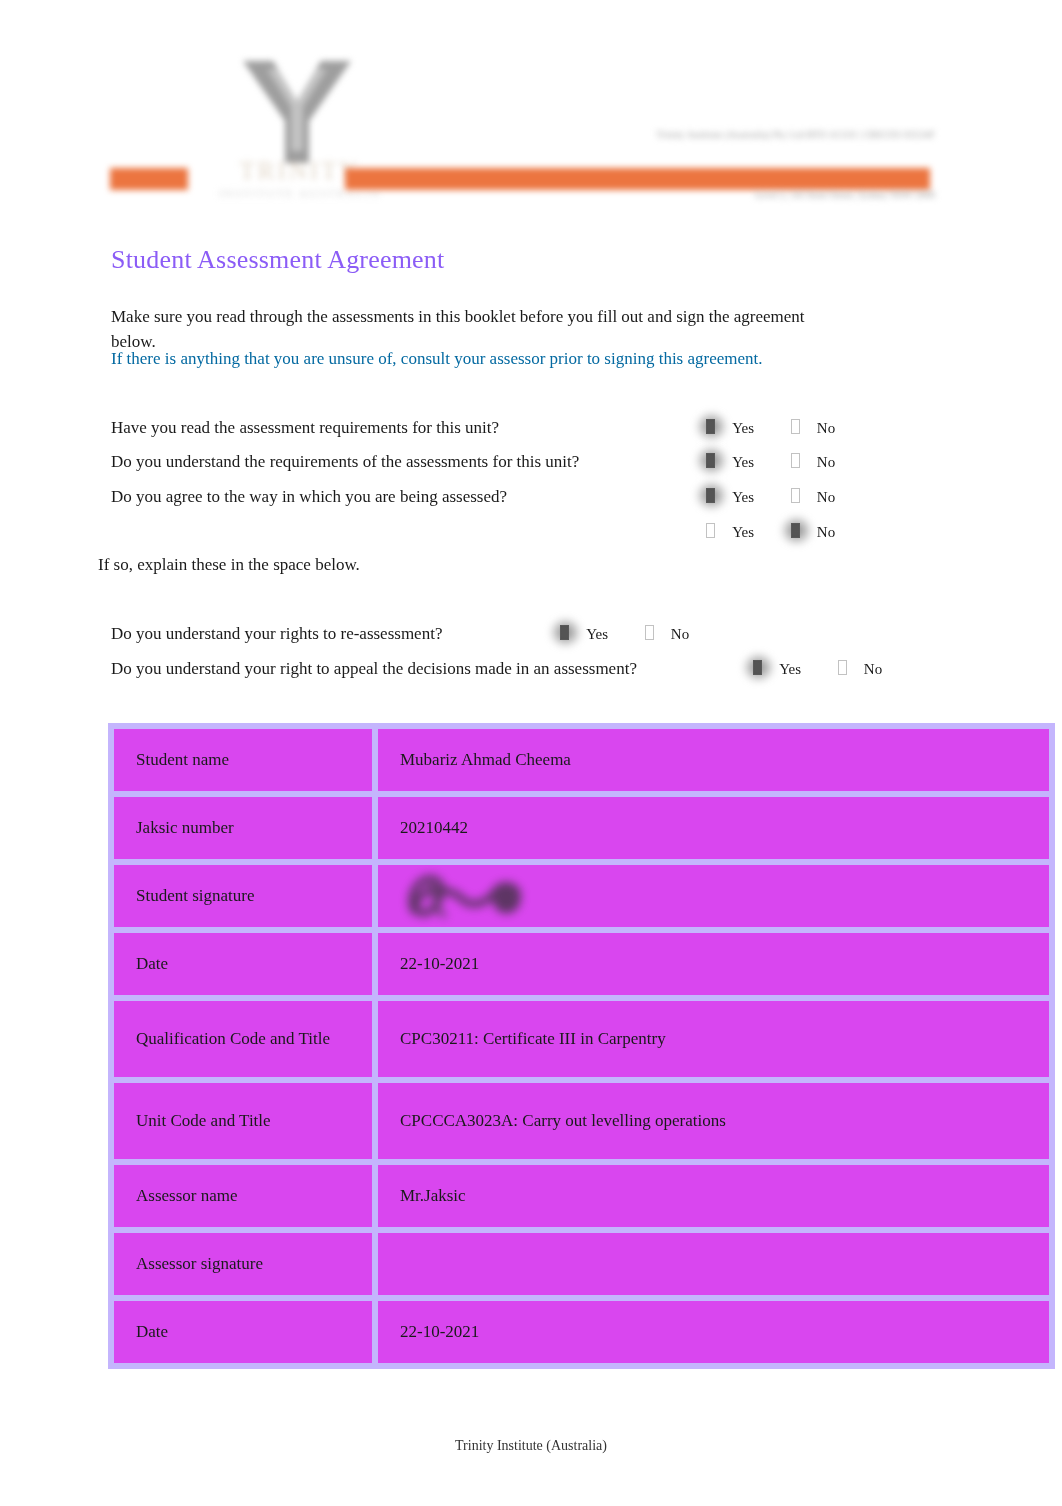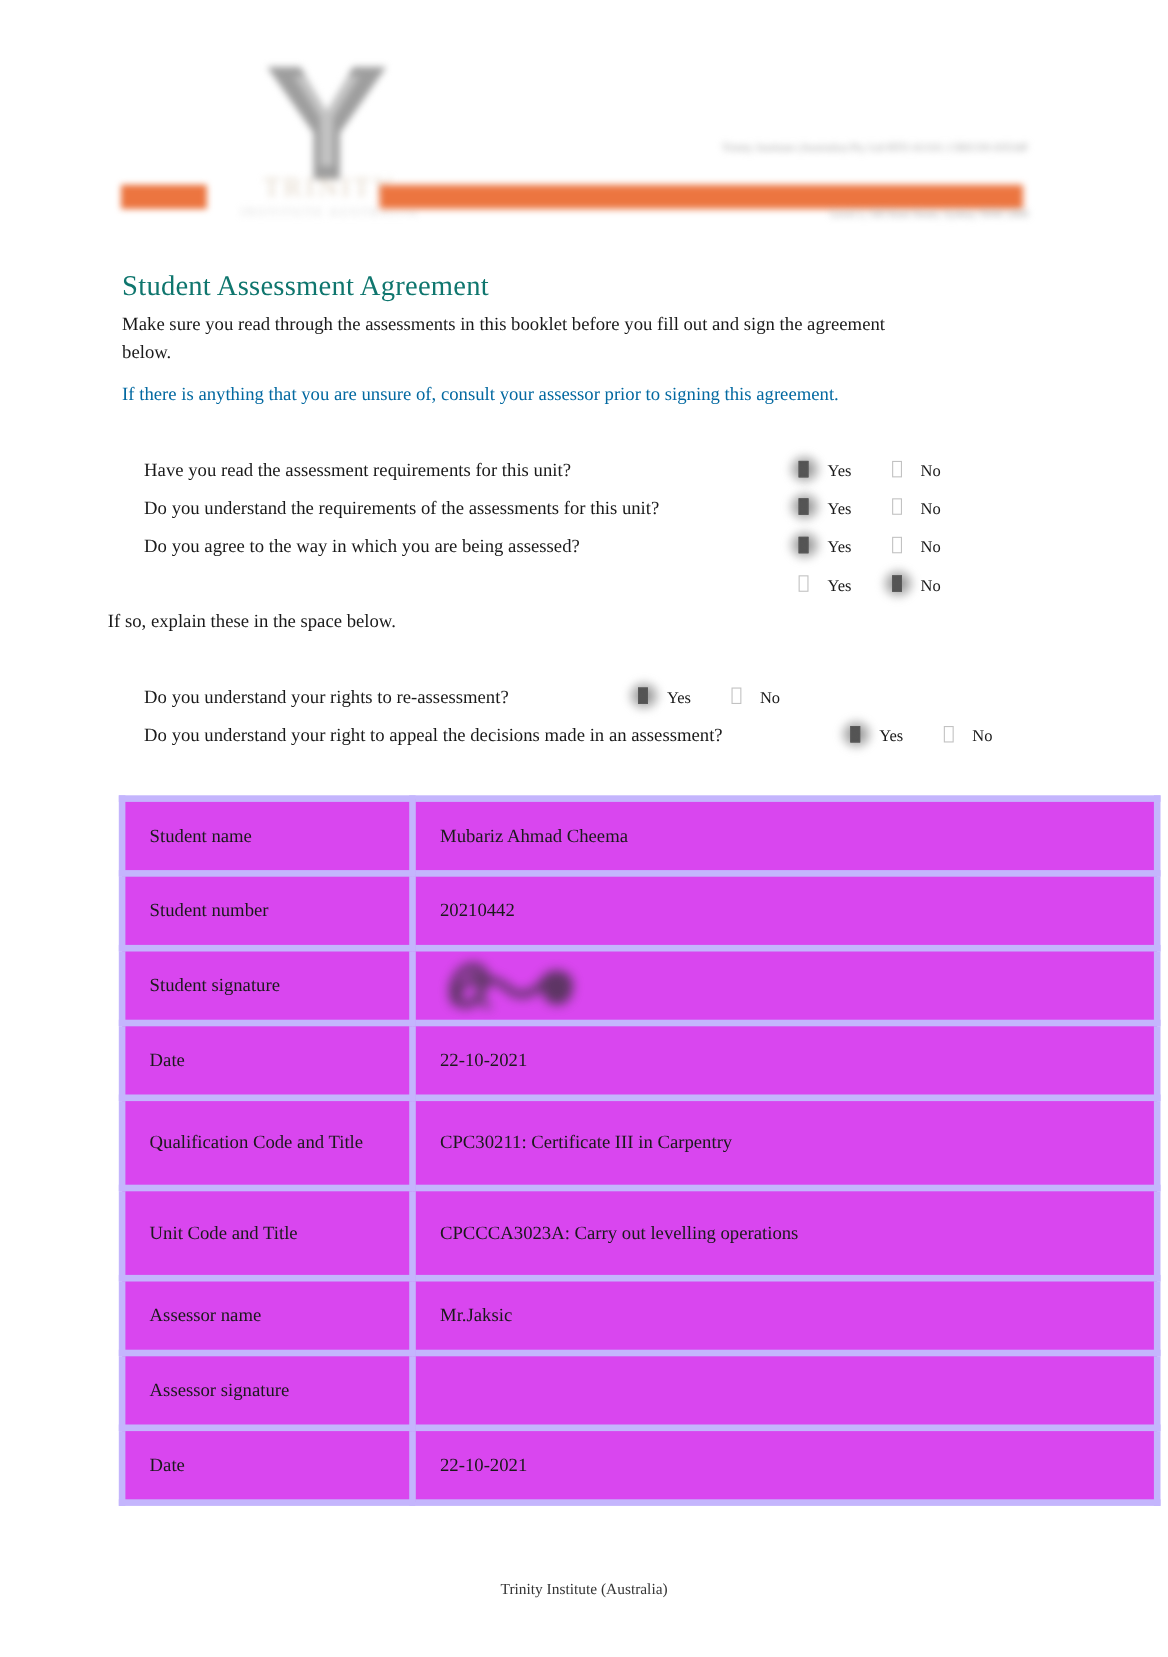--- a/index.html
+++ b/index.html
@@ -117,26 +117,26 @@
 
   
   .doc-title {
     position: absolute;
     left: 111px;
     top: 245px;
     font-size: 26px;
     font-weight: normal;
     letter-spacing: .2px;
     margin: 0;
-    color: #0f766e;
+    color: #8b5cf6;
   }
   .intro-1 {
     position: absolute;
     left: 111px;
-    top: 282px;
+    top: 304px;
     width: 740px;
     font-size: 17px;
     line-height: 25px;
     color: #1a1a1a;
   }
   .intro-2 {
     position: absolute;
     left: 111px;
     top: 346px;
     width: 760px;
@@ -145,21 +145,20 @@
     color: #0369a1;
   }
 
   
   .q-row {
     position: absolute;
     font-size: 17px;
     line-height: 24px;
     color: #1a1a1a;
     white-space: nowrap;
-    margin-left: 20px;
   }
   .q-text { display: inline-block; }
 
   .opt-group { display: inline-block; white-space: nowrap; }
   .chk {
     display: inline-block;
     width: 13px;
     height: 17px;
     vertical-align: -3px;
     position: relative;
@@ -372,21 +371,21 @@
     </span>
   </div>
 
   <table class="info-table">
     <tbody>
       <tr class="row-h-std">
         <td class="label">Student name</td>
         <td class="value">Mubariz Ahmad Cheema</td>
       </tr>
       <tr class="row-h-std">
-        <td class="label">Student number</td>
+        <td class="label">Jaksic number</td>
         <td class="value">20210442</td>
       </tr>
       <tr class="row-h-sig">
         <td class="label">Student signature</td>
         <td class="value">
           <span class="sig-blob">
             <svg width="150" height="60" viewBox="0 0 150 60">
               <path d="M14 46 C6 30 20 10 34 14 C48 18 40 44 26 48 C16 51 12 38 22 30
                        C34 20 54 26 62 34 C70 42 84 40 92 30 C100 20 112 22 116 30
                        C120 38 112 48 102 44 C94 41 96 30 104 28" fill="none" stroke="#2f2f2f" stroke-width="7" stroke-linecap="round"></path>

